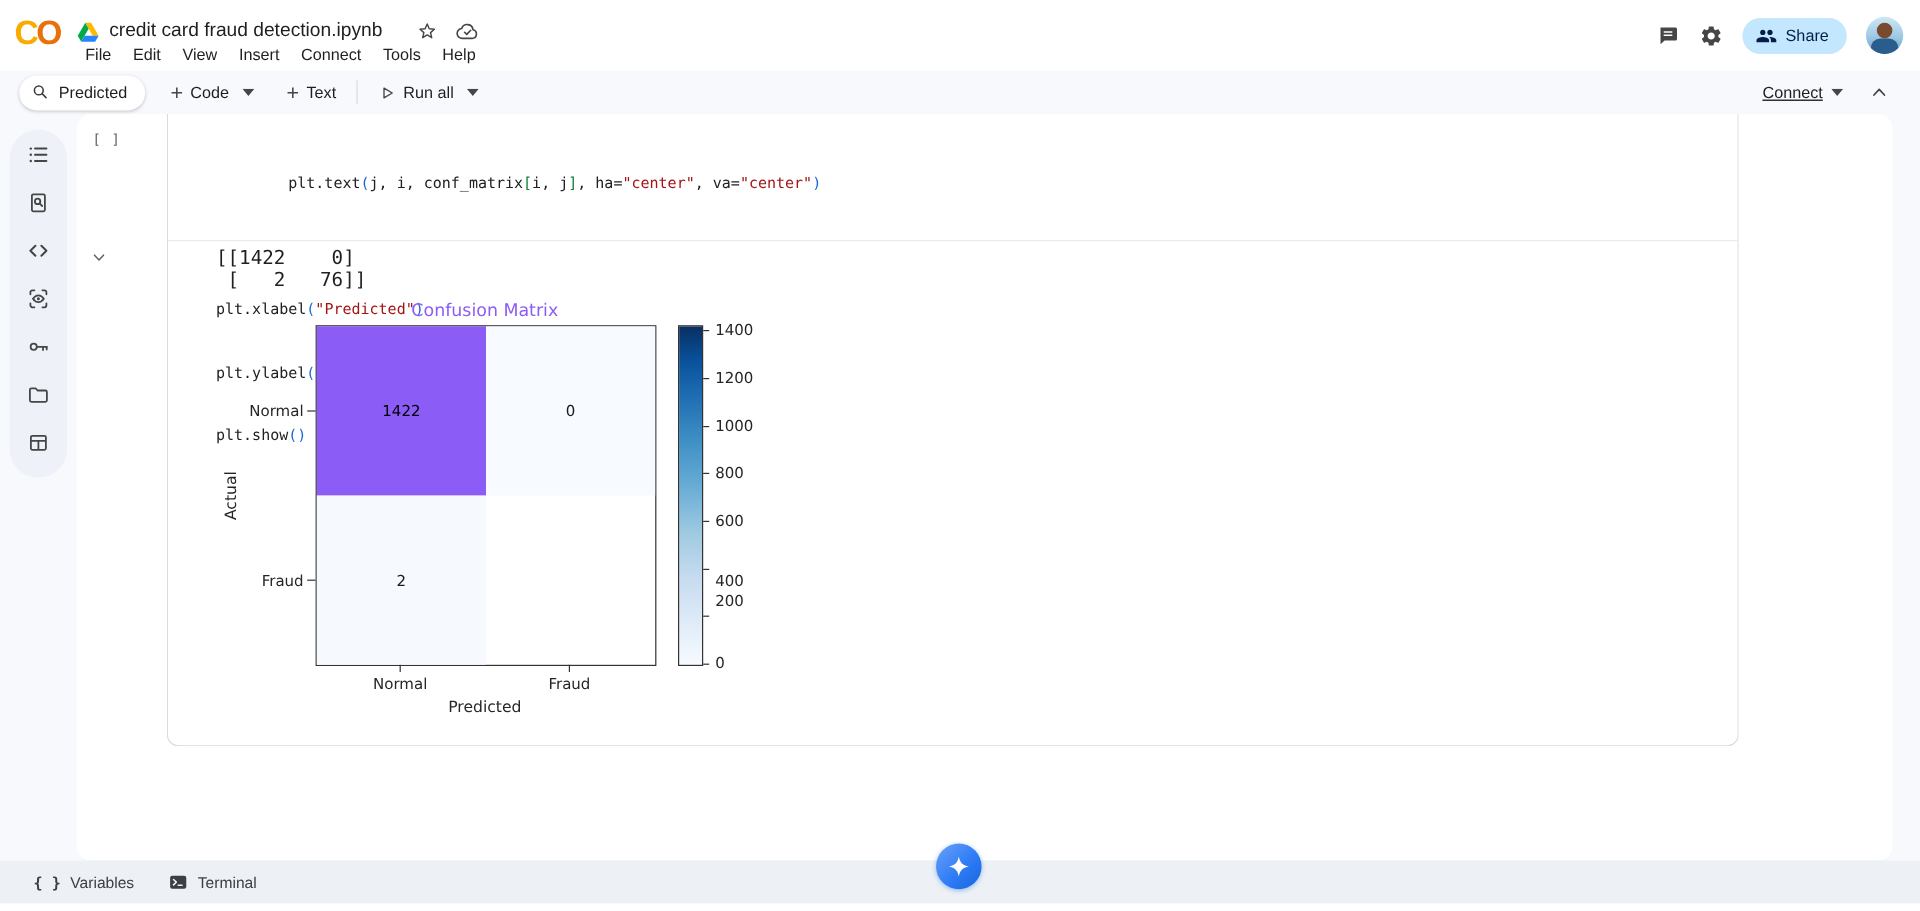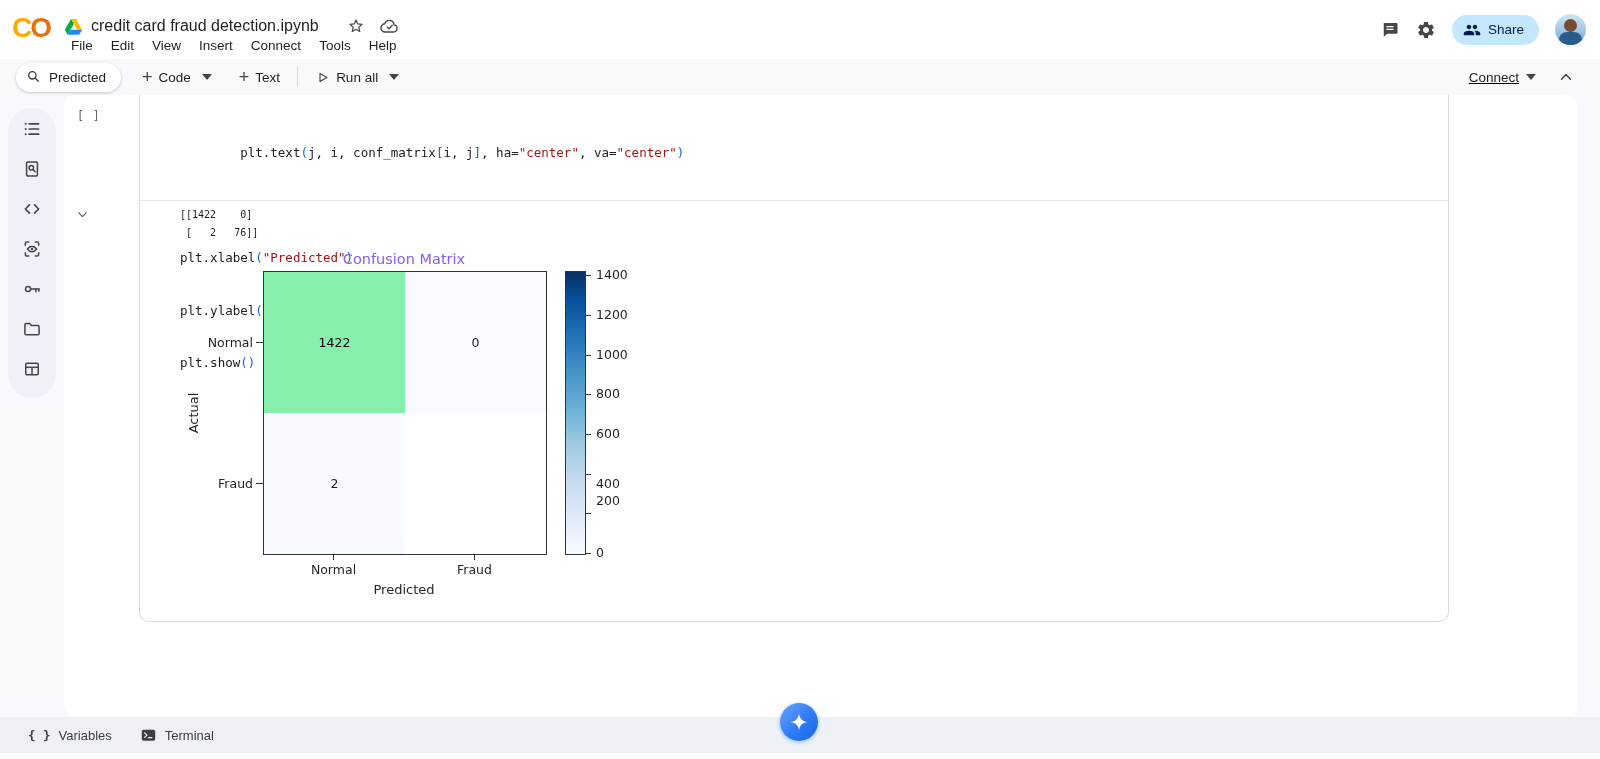--- a/index.html
+++ b/index.html
@@ -45,29 +45,29 @@
   .exec-indicator{position:absolute;left:13px;top:14px;font-family:"DejaVu Sans Mono",monospace;font-size:11.5px;color:#616161;letter-spacing:1px;cursor:pointer;}
   .collapse-chevron{position:absolute;left:11px;top:112px;cursor:pointer;}
 
   .cellbox{position:absolute;left:41px;top:0;width:1310px;height:527px;background:#fff;border:1px solid #d8dce1;border-top:none;border-radius:0 0 10px 10px;box-sizing:border-box;margin-left:34px;}
   .code{position:absolute;left:40px;top:14px;font-family:"DejaVu Sans Mono",monospace;font-size:12.5px;line-height:17.5px;white-space:pre;color:#202124;cursor:text;}
   .code-line{height:17.5px;}
   .tk-s{color:#a31515;}
   .tk-b1{color:#1967d2;}
   .tk-b2{color:#188038;}
   .io-divider{position:absolute;left:0;top:105px;width:100%;height:1px;background:#e8eaed;}
-  .outtext{position:absolute;left:40px;top:111px;font-family:"DejaVu Sans Mono",monospace;font-size:10px;line-height:17.5px;white-space:pre;color:#1f1f1f;}
+  .outtext{position:absolute;left:40px;top:111px;font-family:"DejaVu Sans Mono",monospace;font-size:16px;line-height:17.5px;white-space:pre;color:#1f1f1f;}
 
   
   .plot{position:absolute;left:40px;top:150px;width:470px;height:362px;font-family:"DejaVu Sans",sans-serif;color:#262626;}
   .plot *{position:absolute;}
   .plot-title{left:83px;top:6px;width:282px;text-align:center;font-size:14.5px;color:#8b5cf6;}
   .axes{left:83px;top:26px;width:282px;height:282px;border:1px solid #333;box-sizing:content-box;}
   .hm-cell{width:141px;height:141px;display:flex;align-items:center;justify-content:center;font-size:12.5px;color:#1a1a1a;}
-  .hm-tl{left:0;top:0;background:#86efac;color:#000;}
+  .hm-tl{left:0;top:0;background:#8b5cf6;color:#000;}
   .hm-tr{left:141px;top:0;background:#f7fbff;}
   .hm-bl{left:0;top:141px;background:#f6fafe;}
   .hm-br{left:141px;top:141px;background:#e9f2fb;}
   .ytick-label{width:73px;text-align:right;font-size:12.5px;left:0;}
   .ytick-mark{left:76px;width:7px;height:1px;background:#333;}
   .xtick-mark{top:309px;width:1px;height:6px;background:#333;}
   .xtick-label{top:317px;width:141px;text-align:center;font-size:12.5px;}
   .ylabel{left:13px;top:168px;transform:translate(-50%,-50%) rotate(-90deg);font-size:13px;white-space:nowrap;}
   .xlabel{left:83px;top:337px;width:282px;text-align:center;font-size:13px;}
   .cbar{left:385px;top:26px;width:19px;height:282px;border:1px solid #333;background:linear-gradient(to top,#f7fbff 0%,#deebf7 13%,#c6dbef 26%,#9ecae1 39%,#6baed6 52%,#4292c6 65%,#2171b5 78%,#08519c 90%,#0a2f63 100%);}

